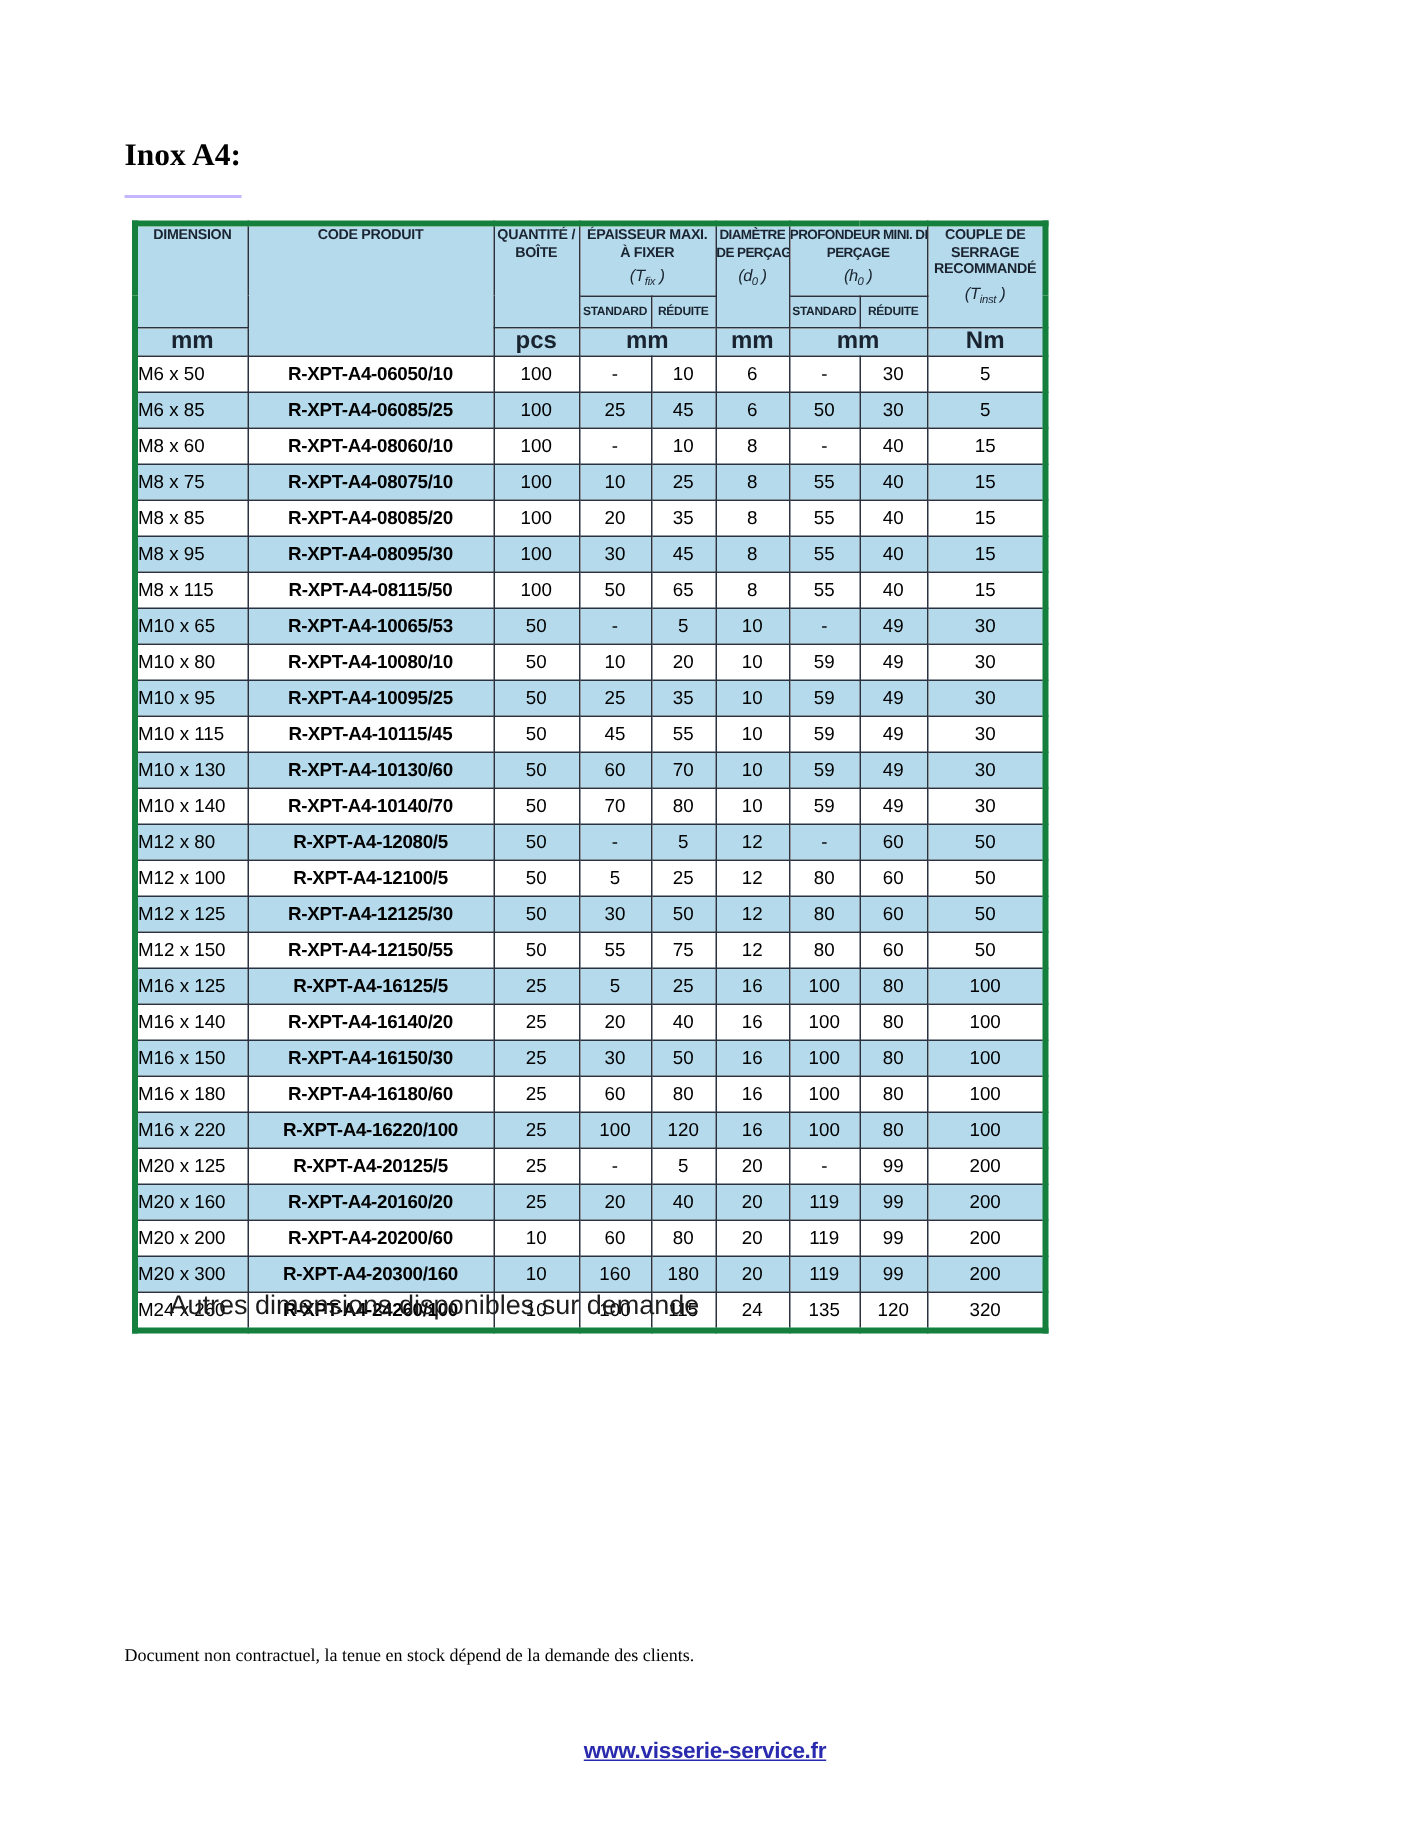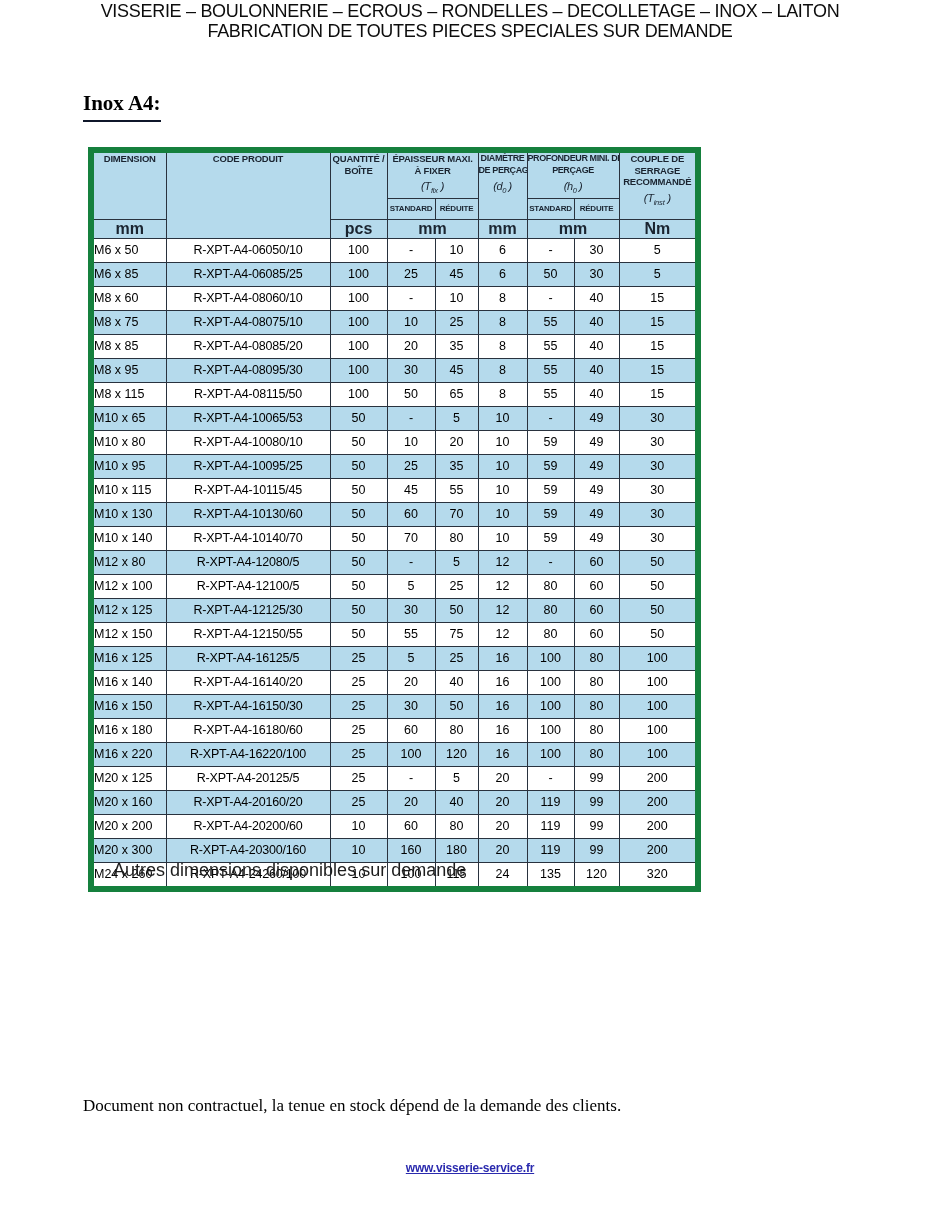--- a/index.html
+++ b/index.html
@@ -6,61 +6,57 @@
   .page{position:relative;width:940px;height:1214px;background:#ffffff;
         font-family:"Liberation Sans",sans-serif;color:#000;overflow:hidden;}
 
   
   .top-header{position:absolute;top:1px;left:0;width:100%;text-align:center;
               font-size:18px;line-height:20px;letter-spacing:-0.3px;color:#0c0c0c;}
 
   
   .section-title{position:absolute;top:91px;left:83px;
                  font-family:"Liberation Serif",serif;font-weight:bold;font-size:21px;}
-  .section-title span{border-bottom:2px solid #0f172a;padding-bottom:5px;}
+  .section-title span{border-bottom:2px solid #c4b5fd;padding-bottom:15px;}
 
   
   table.catalog{position:absolute;top:147px;left:88px;width:607px;
                 border-collapse:collapse;table-layout:fixed;
-                border:6px solid #15803d;padding-left:42px;}
+                border:4px solid #15803d;padding-left:42px;}
   table.catalog th, table.catalog td{border:1px solid #29323e;padding:0;overflow:hidden;}
 
   thead th{background:#b5daec;color:#1a2430;font-weight:bold;vertical-align:top;}
   th.main{font-size:9.5px;line-height:11.5px;letter-spacing:-0.2px;padding-top:8px;white-space:nowrap;}
   th.tight{font-size:9px;letter-spacing:-0.4px;margin-top:48px;}
   .sym{font-family:Liberation Sans, sans-serif;font-style:italic;font-weight:normal;
        font-size:11px;margin-top:5px;color:#1a2430;}
   .sym sub{font-size:7.5px;}
   tr.subrow th{font-size:8px;letter-spacing:-0.2px;height:20px;vertical-align:middle;padding-top:0;white-space:nowrap;}
   tr.unitrow td{background:#b5daec;color:#1a2430;font-weight:bold;font-size:16px;
                 text-align:center;height:15px;}
 
   tbody td{height:23px;font-size:12.5px;text-align:center;vertical-align:middle;color:#000;}
   tbody tr.alt td{background:#b5daec;}
   td.dim-cell{text-align:left;padding-left:5px;}
-  td.code-cell{font-weight:normal;letter-spacing:-0.2px;}
+  td.code-cell{font-weight:bold;letter-spacing:-0.2px;}
 
   .table-note{position:absolute;top:860px;left:113px;font-size:18px;color:#1d1d1d;}
 
   .footer-note{position:absolute;top:1096px;left:83px;
-               font-family:"Liberation Serif",serif;font-size:17px;color:#000;text-align:right;}
+               font-family:"Liberation Serif",serif;font-size:12px;color:#000;text-align:right;}
 
   .links{position:absolute;top:1158px;left:0;width:100%;text-align:center;line-height:20px;}
-  .links a{display:block;font-weight:bold;font-size:12px;color:#2a2aae;
+  .links a{display:block;font-weight:bold;font-size:15px;color:#2a2aae;
            text-decoration:underline;letter-spacing:-0.2px;}
 </style>
 </head>
 <body>
 
 <div class="page">
 
-  <div class="top-header">
-    <div>VISSERIE – BOULONNERIE – ECROUS – RONDELLES – DECOLLETAGE – INOX – LAITON</div>
-    <div>FABRICATION DE TOUTES PIECES SPECIALES SUR DEMANDE</div>
-  </div>
 
   <div class="section-title">
     <span>Inox A4:</span>
   </div>
 
   <table class="catalog">
     <colgroup>
       <col style="width:75px">
         <col style="width:164px">
         <col style="width:57px">

